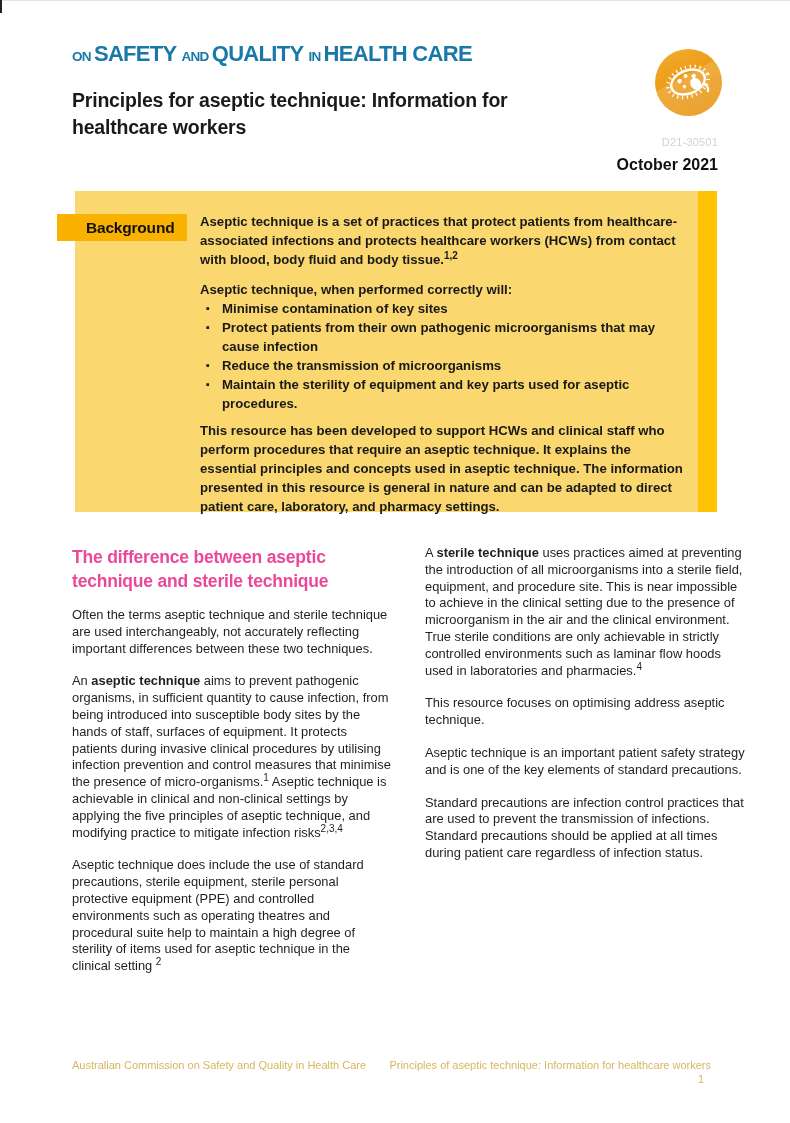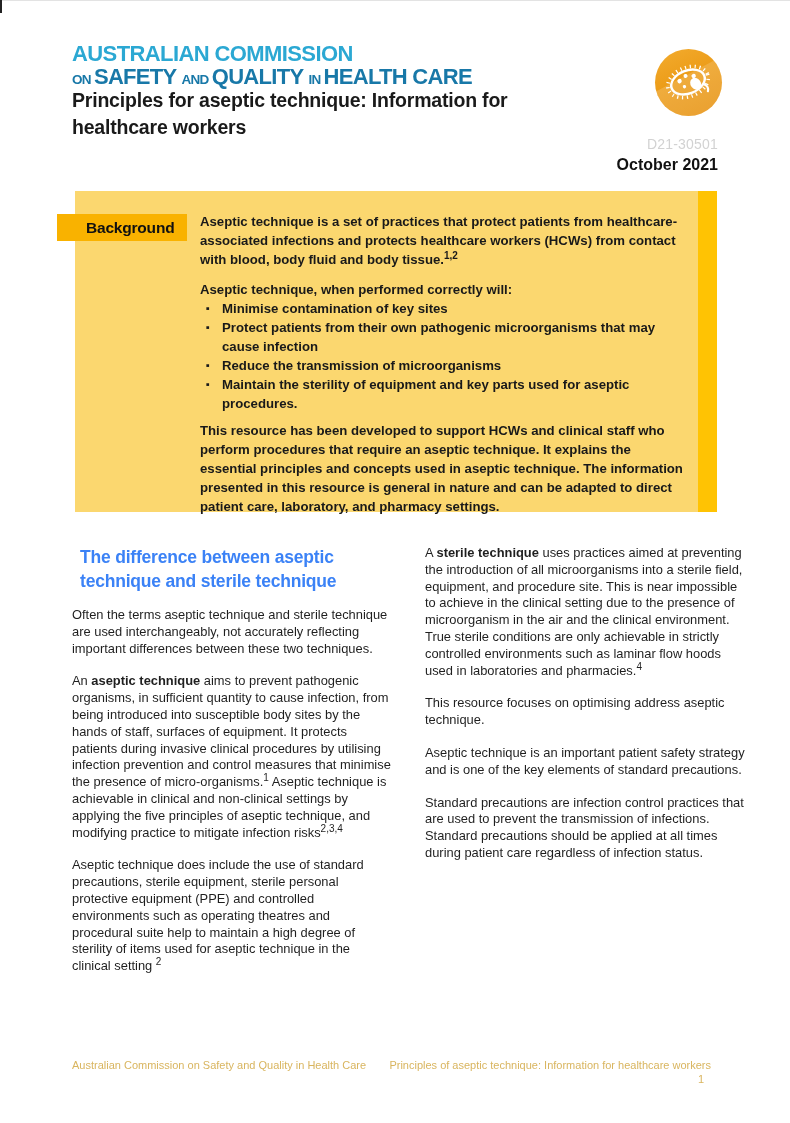--- a/index.html
+++ b/index.html
@@ -26,21 +26,21 @@
   .logo{
     position:absolute;left:655px;top:49px;width:67px;height:67px;border-radius:50%;
     background:linear-gradient(155deg,#F3AC2F 0%,#EC9C18 45%,#E68D07 100%);
     overflow:hidden;
   }
   .logo .wedge{
     position:absolute;left:-20px;top:28px;width:110px;height:55px;
     background:rgba(255,255,255,0.16);transform:rotate(-28deg);
   }
   .doc-number{
-    position:absolute;right:72px;top:136px;font-size:14px;color:#D2D2D2;letter-spacing:0.2px;
+    position:absolute;right:72px;top:136px;font-size:11px;color:#D2D2D2;letter-spacing:0.2px;
   }
   .doc-date{
     position:absolute;right:72px;top:156px;font-size:16px;font-weight:700;color:#111;
   }
 
   
   .panel{
     position:absolute;left:75px;top:191px;width:642px;height:321px;box-sizing:border-box;
     background:#FBD76F;border-right:19px solid #FFC303;
   }
@@ -58,22 +58,22 @@
   .bullet-list{margin:0 0 8px 0;}
   .bullet-row{display:flex;}
   .bullet-marker{width:16px;flex:0 0 16px;padding-left:6px;font-size:11px;line-height:19px;}
   .bullet-text{flex:1;}
 
   
   .col{position:absolute;top:545px;width:320px;color:#1f1f1f;}
   .col-left{left:72px;}
   .col-right{left:425px;}
   .col h2{
-    font-size:17.5px;line-height:24px;font-weight:700;color:#3b82f6;
-    margin:0 0 14px 8px;letter-spacing:-0.2px;
+    font-size:17.5px;line-height:24px;font-weight:700;color:#ec4899;
+    margin:0 0 14px 0;letter-spacing:-0.2px;
   }
   .col h2.h2-mid{margin-top:9px;}
   .col p{font-size:12.9px;line-height:16.8px;margin:0 0 16px 0;}
   .seg-bold{font-weight:700;}
   sup{font-size:10px;line-height:0;vertical-align:super;}
 
   
   .footer-left{
     position:absolute;left:72px;top:1059px;font-size:11px;color:#D9B55F;
   }
@@ -85,21 +85,20 @@
   }
 </style>
 </head>
 <body>
 
 <div class="page">
   <div class="edge-top"></div>
   <div class="edge-left-tick"></div>
 
   <div class="brand">
-    <div class="brand-line1">AUSTRALIAN COMMISSION</div>
     <div class="brand-line2"><span class="seg-small">ON </span><span>SAFETY </span><span class="seg-small">AND </span><span>QUALITY </span><span class="seg-small">IN </span><span>HEALTH CARE</span></div>
   </div>
 
   <div class="doc-title">Principles for aseptic technique: Information for healthcare workers</div>
 
   <div class="logo">
     <div class="wedge"></div>
     <svg width="67" height="67" viewBox="0 0 67 67">
       <g transform="rotate(-22 33 33)">
         <ellipse cx="33" cy="33" rx="21" ry="14.5" fill="none" stroke="#ffffff" stroke-width="3.6" stroke-dasharray="1.2 3.6"></ellipse>

